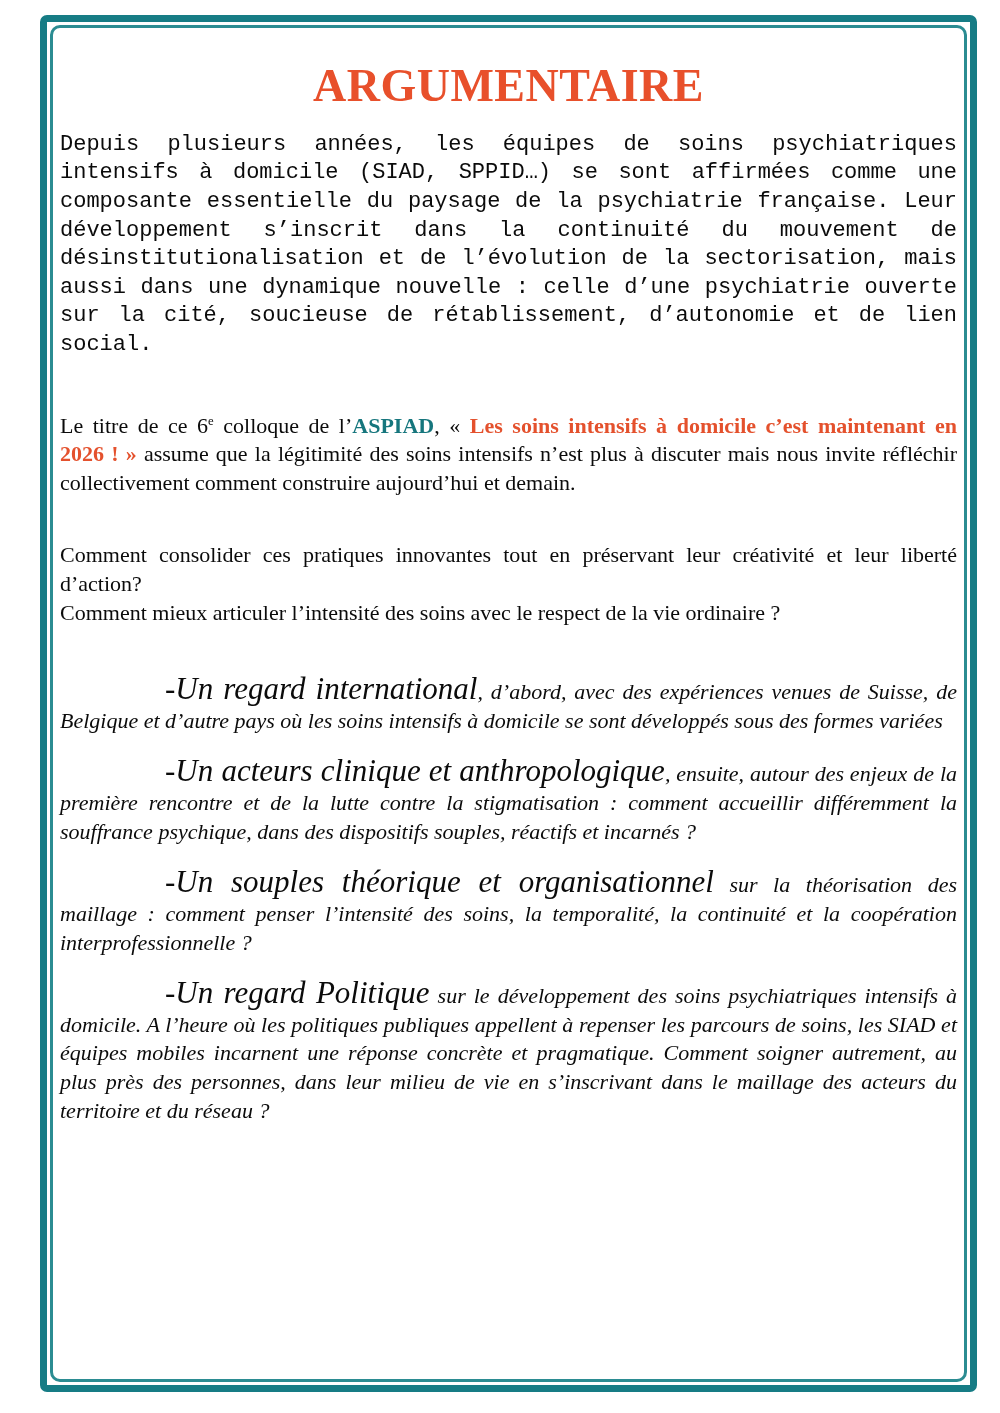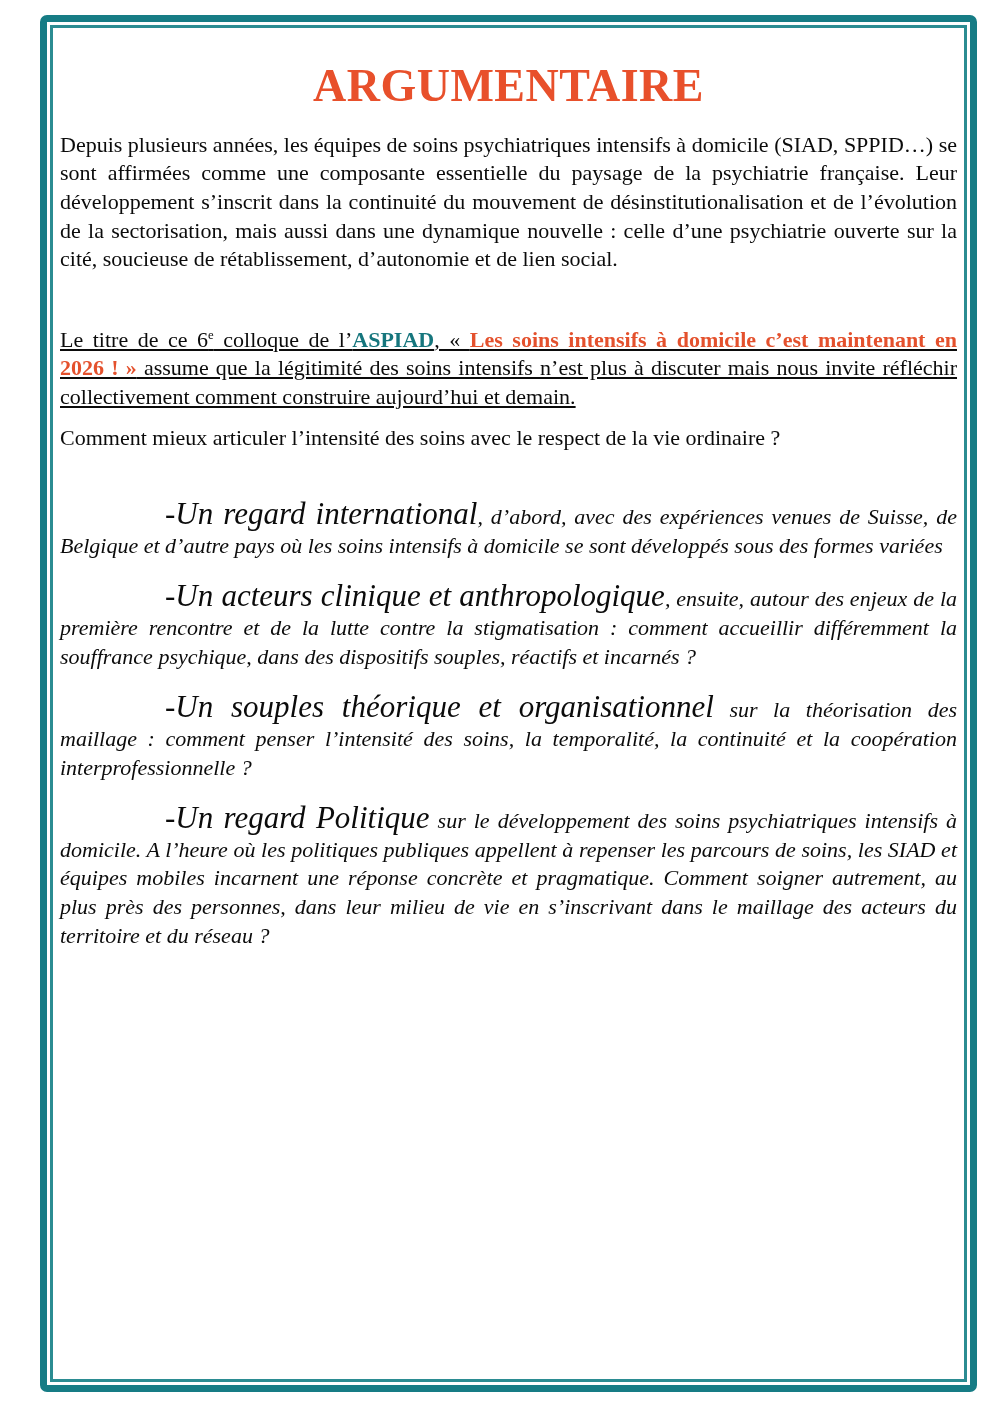--- a/index.html
+++ b/index.html
@@ -30,21 +30,21 @@
     left: 40px; top: 15px;
     width: 937px; height: 1377px;
     border: 7px solid var(--border-teal);
     border-radius: 7px;
     background: #ffffff;
   }
   .frame-inner {
     position: absolute;
     left: 3px; top: 3px; right: 3px; bottom: 3px;
     border: 3px solid var(--border-teal-inner);
-    border-radius: 0;
+    border-radius: 10px;
     overflow: hidden;
   }
   .content {
     position: absolute;
     left: 0; top: 0; right: 0; bottom: 0;
     padding: 14px 7px 30px 7px;
   }
   .doc-title {
     margin-top: 18px;
     text-align: center;
@@ -53,24 +53,24 @@
     font-weight: bold;
     color: var(--title-orange);
     letter-spacing: 0.5px;
   }
   p.para {
     font-size: 22px;
     line-height: 1.3;
     text-align: justify;
     color: var(--text-black);
   }
-  .m-intro            { margin-top: 18px; }
-  .m-colloque-title   { margin-top: 52px; text-decoration: underline; }
+  .m-intro            { margin-top: 18px; font-family: Liberation Mono, monospace; }
+  .m-colloque-title   { margin-top: 52px; }
   .m-question-first   { margin-top: 44px; }
-  .m-question         { margin-top: 12px; }
+  .m-question         { margin-top: 0; }
   .m-explore          { margin-top: 55px; }
   .m-regard-first     { margin-top: 44px; }
   .m-regard           { margin-top: 18px; }
   p.regard { text-indent: 105px; font-style: italic; }
   .seg-teal {
     color: var(--accent-teal);
     font-weight: bold;
   }
   .seg-orange {
     color: var(--accent-orange);
@@ -92,20 +92,21 @@
   <div class="frame-outer">
     <div class="frame-inner">
       <div class="content">
 
         <h1 class="doc-title">ARGUMENTAIRE</h1>
 
         <p class="para m-intro"><span class="seg-plain">Depuis plusieurs années, les équipes de soins psychiatriques intensifs à domicile (SIAD, SPPID…) se sont affirmées comme une composante essentielle du paysage de la psychiatrie française. Leur développement s’inscrit dans la continuité du mouvement de désinstitutionalisation et de l’évolution de la sectorisation, mais aussi dans une dynamique nouvelle : celle d’une psychiatrie ouverte sur la cité, soucieuse de rétablissement, d’autonomie et de lien social.</span></p>
 
         <p class="para m-colloque-title"><span class="seg-plain">Le titre de ce 6</span><sup class="seg-sup">e</sup><span class="seg-plain"> colloque de l’</span><span class="seg-teal">ASPIAD</span><span class="seg-plain">, « </span><span class="seg-orange">Les soins intensifs à domicile c’est maintenant en 2026&nbsp;!&nbsp;»</span><span class="seg-plain"> assume que la légitimité des soins intensifs n’est plus à discuter mais nous invite réfléchir collectivement comment construire aujourd’hui et demain.</span></p>
 
+        <p class="para m-question-first"><span class="seg-plain">Comment consolider ces pratiques innovantes tout en préservant leur créativité et leur liberté d’action?</span></p>
 
         <p class="para m-question"><span class="seg-plain">Comment mieux articuler l’intensité des soins avec le respect de la vie ordinaire ?</span></p>
 
 
 
         <p class="para regard m-regard-first"><span class="seg-lead">-Un regard international</span><span class="seg-plain">, d’abord, avec des expériences venues de Suisse, de Belgique et d’autre pays où les soins intensifs à domicile se sont développés sous des formes variées</span></p>
 
         <p class="para regard m-regard"><span class="seg-lead">-Un acteurs clinique et anthropologique</span><span class="seg-plain">, ensuite, autour des enjeux de la première rencontre et de la lutte contre la stigmatisation : comment accueillir différemment la souffrance psychique, dans des dispositifs souples, réactifs et incarnés ?</span></p>
 
         <p class="para regard m-regard"><span class="seg-lead">-Un souples théorique et organisationnel</span><span class="seg-plain"> sur la théorisation des maillage : comment penser l’intensité des soins, la temporalité, la continuité et la coopération interprofessionnelle ?</span></p>

